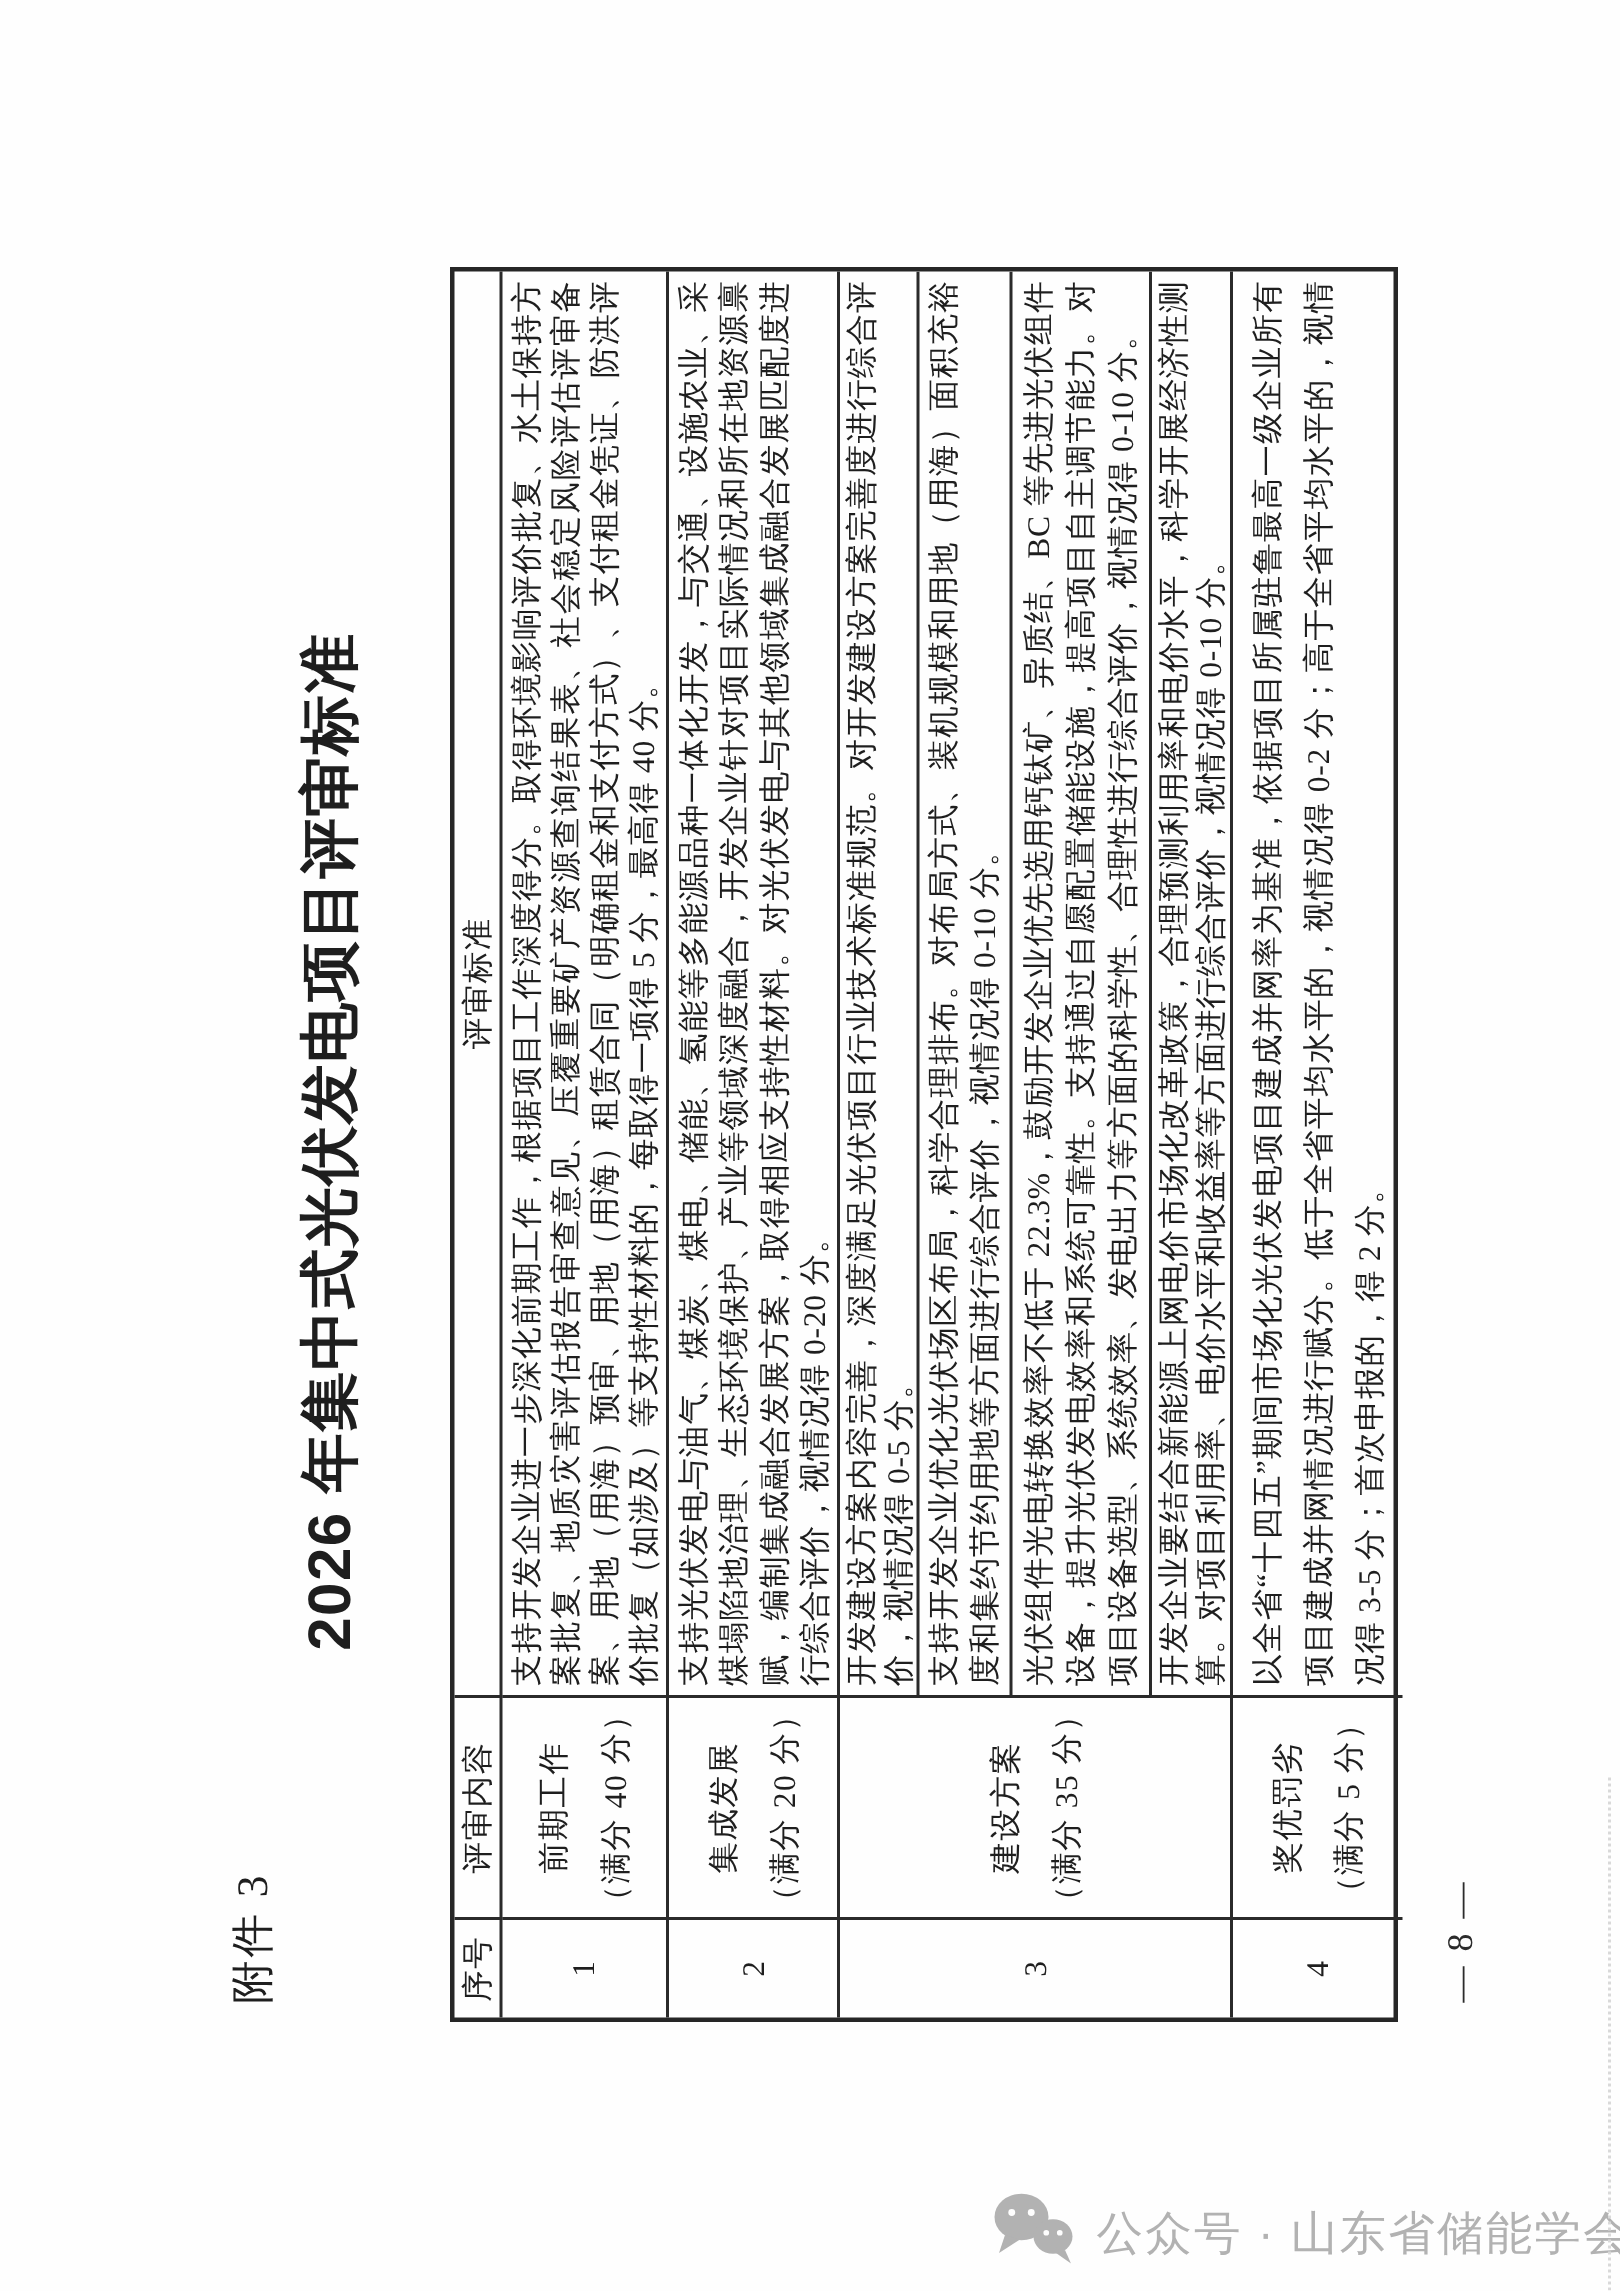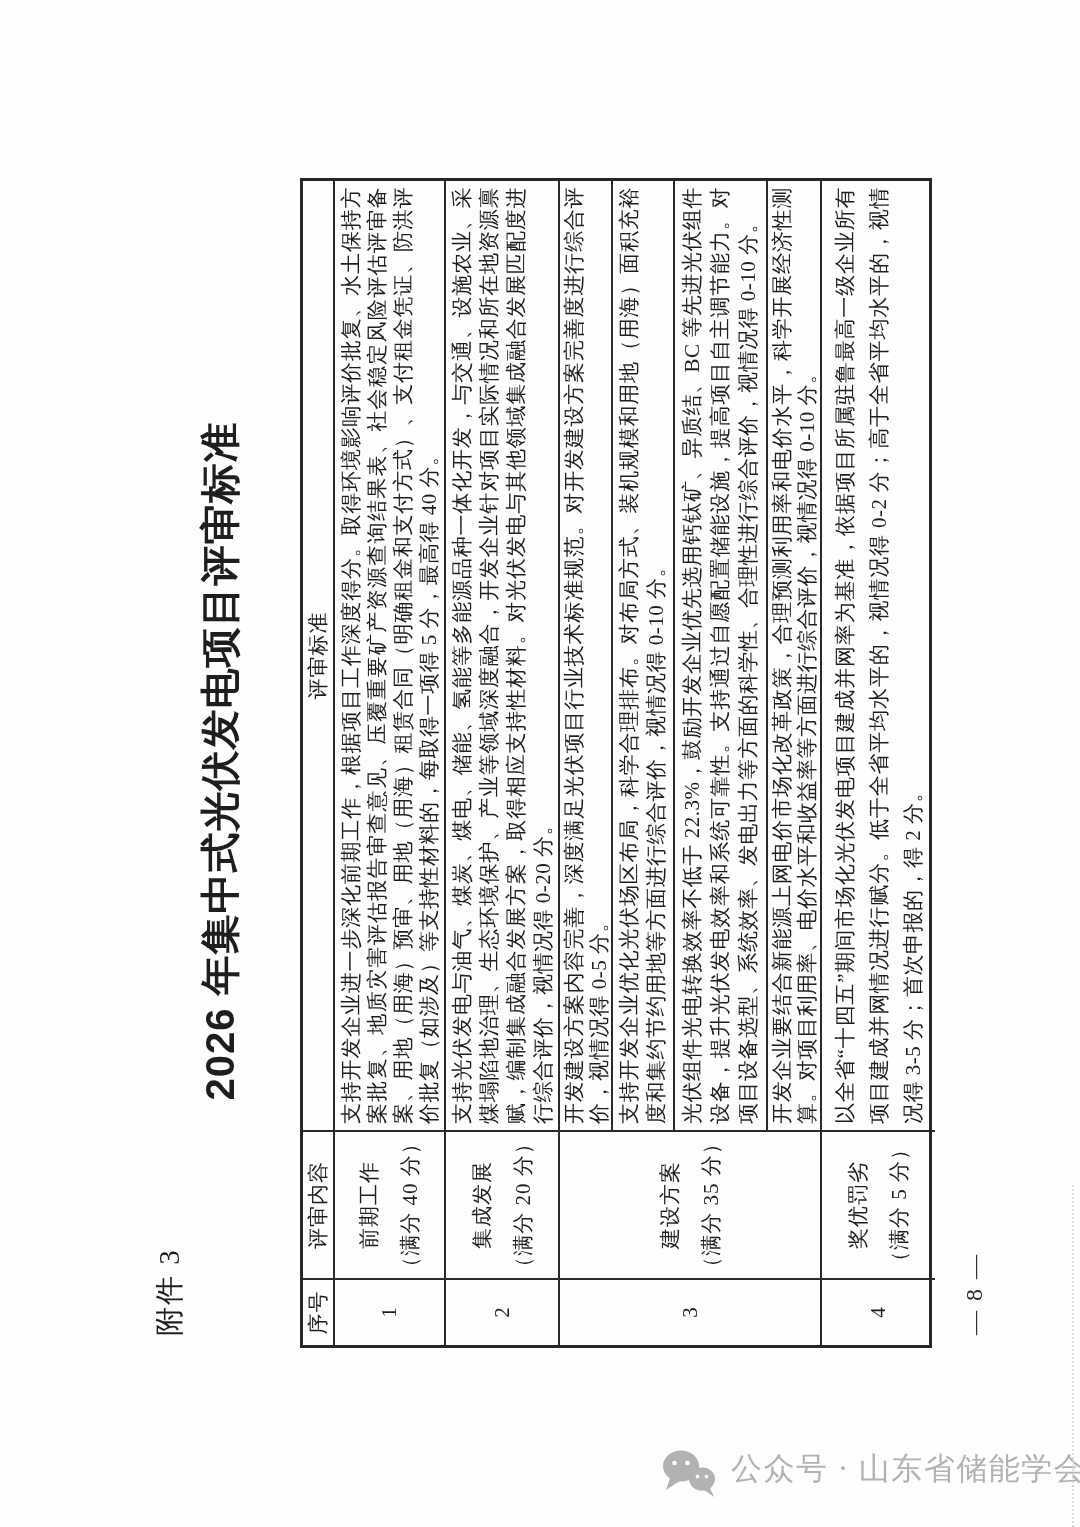--- a/index.html
+++ b/index.html
@@ -59,22 +59,22 @@
   .std-3c{line-height:28px;padding-top:3px;}
   .std-3d{line-height:25px;padding-top:2px;}
   .std-r4{line-height:34px;padding-top:6px;}
   .pagenum{
     left:952px;top:1340px;width:92px;height:44px;
     font-size:24px;line-height:44px;text-align:center;color:#2b2b2b;
     letter-spacing:2px;white-space:nowrap;
   }
   .watermark{
     position:absolute;left:660px;top:1448px;width:410px;height:62px;
-    display:flex;align-items:flex-start;gap:13px;
-    font-family:Liberation Serif, serif;
+    display:flex;align-items:flex-end;gap:13px;
+    font-family:Liberation Sans, sans-serif;
     color:#b2b2b2;font-size:31px;letter-spacing:1.5px;white-space:nowrap;
   }
   .wm-icon{flex:0 0 auto;}
   .scan-line{
     position:absolute;left:1072px;top:1185px;height:342px;width:0;
     border-left:2px dotted #d9d9d9;
   }
 </style>
 </head>
 <body>

